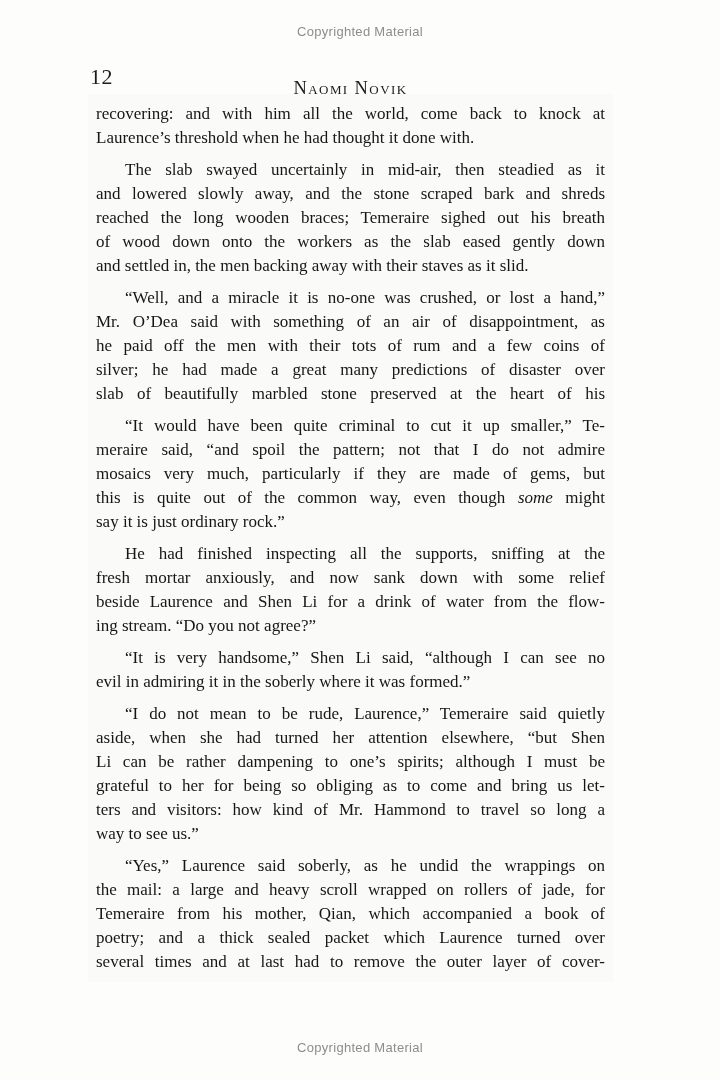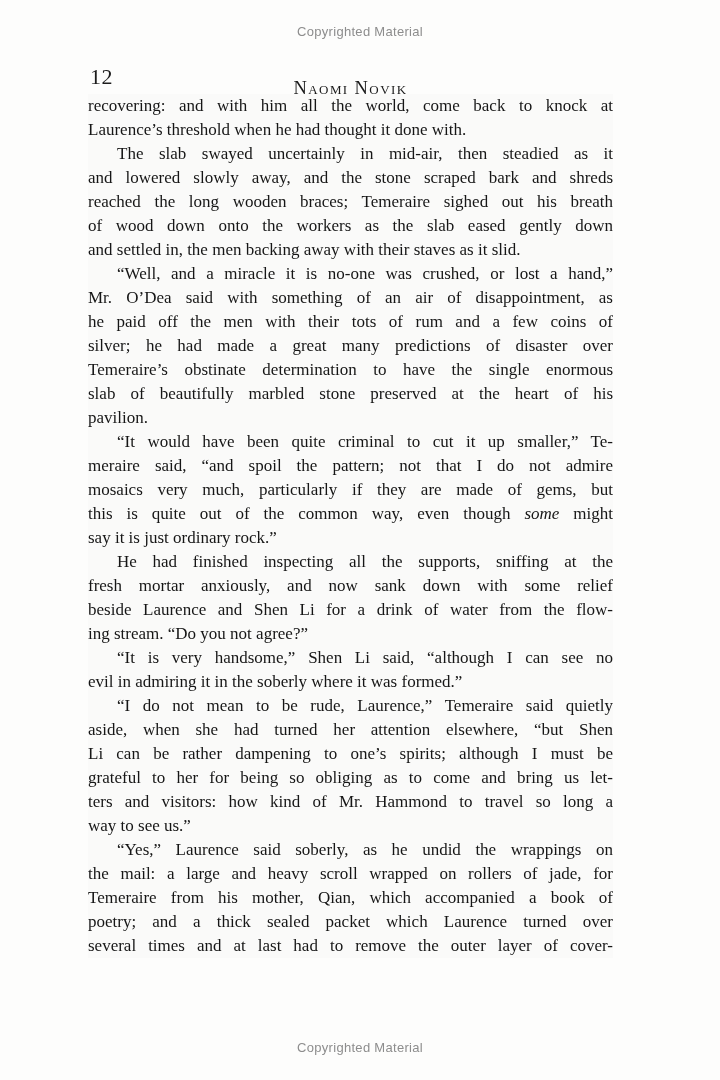--- a/index.html
+++ b/index.html
@@ -41,21 +41,21 @@
     letter-spacing: 1.4px;
     color: #1a1a1a;
   }
   .body-text {
     position: absolute; top: 94px; left: 88px; width: 525px;
     font-size: 17px;
     line-height: 24px;
     color: #161616;
     background: rgba(0,0,0,0.012);
   }
-  .para { margin: 0; }
+  .para { margin: 8px; }
   .line {
     text-align: justify;
     text-align-last: justify;
   }
   .line.endline {
     text-align: center;
     text-align-last: left;
   }
   .line.indent { text-indent: 29px; }
   .line i { font-style: italic; }
@@ -82,23 +82,21 @@
         <div class="line">and lowered slowly away, and the stone scraped bark and shreds</div>
         <div class="line">reached the long wooden braces; Temeraire sighed out his breath</div>
         <div class="line">of wood down onto the workers as the slab eased gently down</div>
         <div class="line endline">and settled in, the men backing away with their staves as it slid.</div>
       </div>
       <div class="para">
         <div class="line indent">“Well, and a miracle it is no-one was crushed, or lost a hand,”</div>
         <div class="line">Mr. O’Dea said with something of an air of disappointment, as</div>
         <div class="line">he paid off the men with their tots of rum and a few coins of</div>
         <div class="line">silver; he had made a great many predictions of disaster over</div>
-        <div class="line">Temeraire’s obstinate determination to have the single enormous</div>
         <div class="line">slab of beautifully marbled stone preserved at the heart of his</div>
-        <div class="line endline">pavilion.</div>
       </div>
       <div class="para">
         <div class="line indent">“It would have been quite criminal to cut it up smaller,” Te-</div>
         <div class="line">meraire said, “and spoil the pattern; not that I do not admire</div>
         <div class="line">mosaics very much, particularly if they are made of gems, but</div>
         <div class="line">this is quite out of the common way, even though <i>some</i> might</div>
         <div class="line endline">say it is just ordinary rock.”</div>
       </div>
       <div class="para">
         <div class="line indent">He had finished inspecting all the supports, sniffing at the</div>

